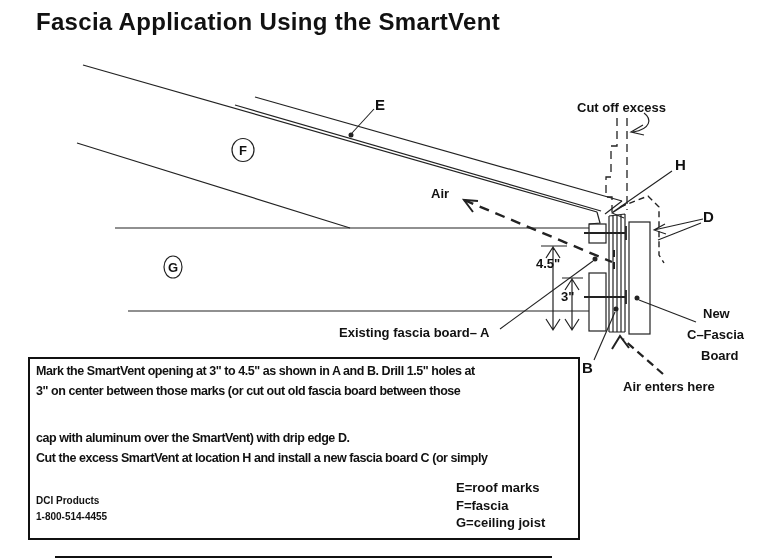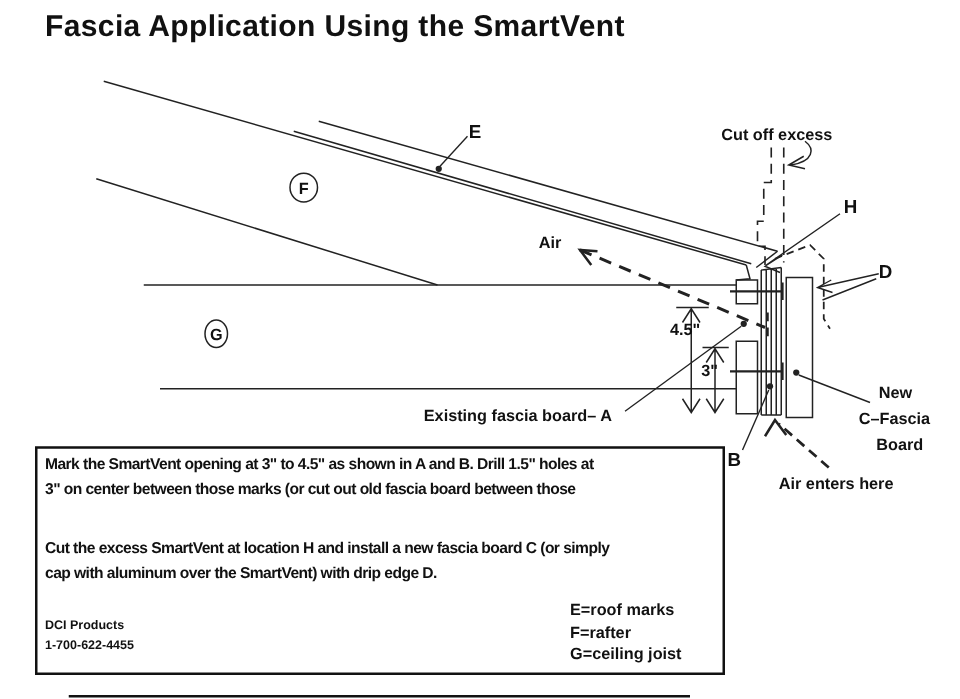--- a/index.html
+++ b/index.html
@@ -108,29 +108,29 @@
     <text class="lbl" x="701" y="360">Board</text>
     <text class="lbl" x="623" y="391">Air enters here</text>
   </svg>
 
   <div class="notes-box">
     <div class="para para1">
       <div>Mark the SmartVent opening at 3" to 4.5" as shown in A and B. Drill 1.5" holes at</div>
       <div>3" on center between those marks (or cut out old fascia board between those</div>
     </div>
     <div class="para para2">
+      <div>cap with aluminum over the SmartVent) with drip edge D.</div>
       <div>Cut the excess SmartVent at location H and install a new fascia board C (or simply</div>
-      <div>cap with aluminum over the SmartVent) with drip edge D.</div>
     </div>
     <div class="company-block">
       <div>DCI Products</div>
-      <div>1-700-622-4455</div>
+      <div>1-800-514-4455</div>
     </div>
     <div class="legend-block">
       <div>E=roof marks</div>
-      <div>F=rafter</div>
+      <div>F=fascia</div>
       <div>G=ceiling joist</div>
     </div>
   </div>
 
   <div class="page-edge"></div>
 
 </div>
 
 </body></html>

